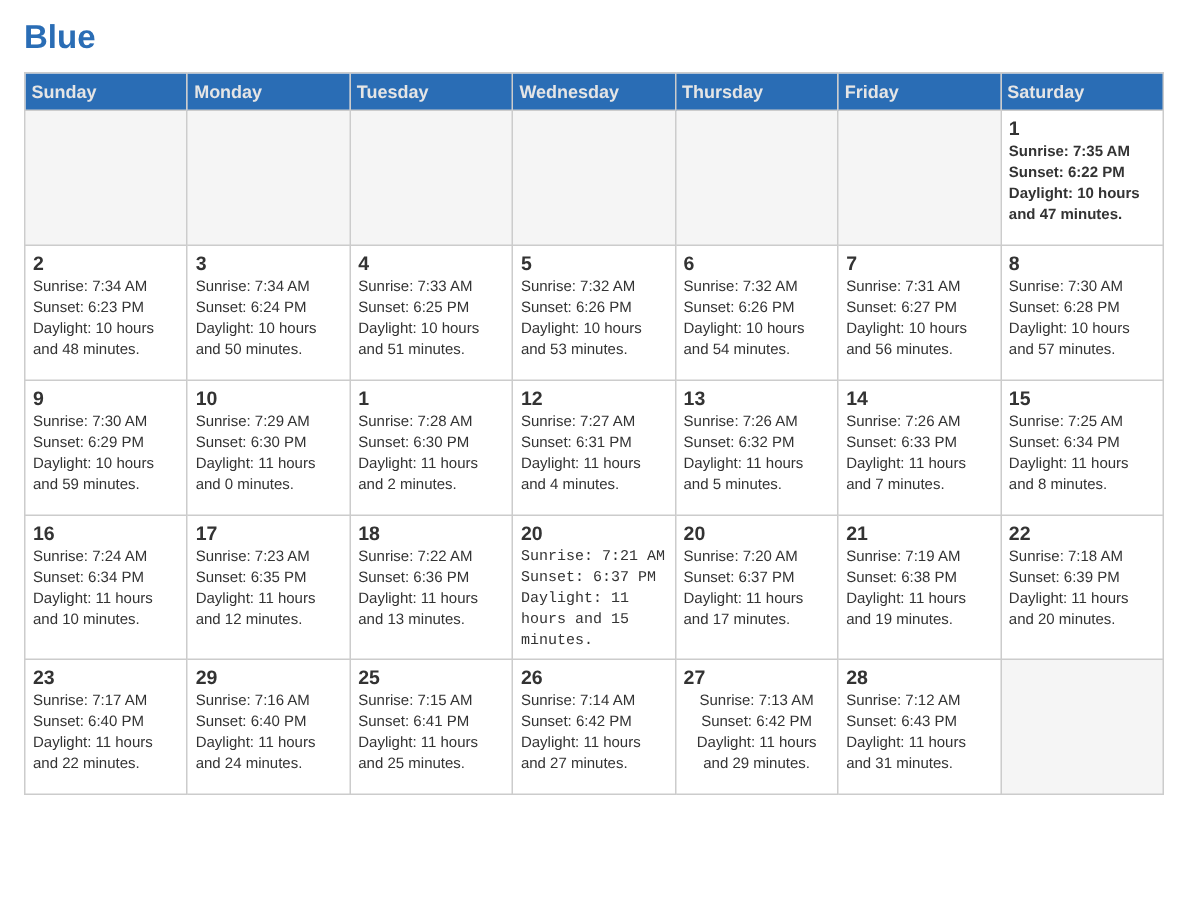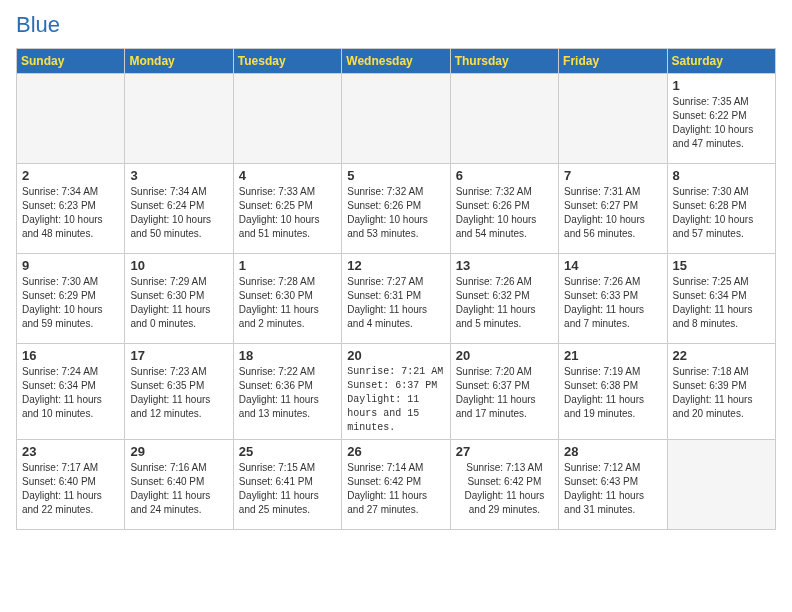--- a/index.html
+++ b/index.html
@@ -37,21 +37,21 @@
       font-size: 18px;
       color: #555;
     }
     table {
       width: 100%;
       border-collapse: collapse;
       table-layout: fixed;
     }
     th {
       background-color: #2a6db5;
-      color: #fde047;
+      color: #e5e5e5;
       font-size: 12px;
       padding: 5px 4px;
       text-align: left;
       border: 1px solid #ccc;
     }
     td {
       border: 1px solid #ccc;
       vertical-align: top;
       padding: 4px 5px;
       height: 90px;
@@ -75,21 +75,21 @@
     }
     tr.week-row td {
       height: 90px;
     }
   </style>
 </head>
 <body>
 
 <div class="header-area">
   <div class="logo">
-    <span style="font-size:22px;font-weight:normal;color:#2a6db5;margin-top:-4px;">Blue</span>
+    <span style="font-size:22px;font-weight:bold;color:#2a6db5;margin-top:-4px;">Blue</span>
   </div>
   <div class="title-area">
     <div class="month-title"></div>
     <div class="location-title"></div>
   </div>
 </div>
 
 <table>
   <thead>
     <tr>
@@ -105,21 +105,21 @@
   <tbody id="calendar-body">
   <tr class="week-row">
         <td class="empty"></td>
         <td class="empty"></td>
         <td class="empty"></td>
         <td class="empty"></td>
         <td class="empty"></td>
         <td class="empty"></td>
         <td>
           <span class="day-number">1</span>
-          <div class="day-info" style="white-space: pre-line;">Sunrise: 7:35 AM
+          <div class="day-info" style="white-space: pre-line; font-weight: bold;">Sunrise: 7:35 AM
 Sunset: 6:22 PM
 Daylight: 10 hours and 47 minutes.</div>
         </td>
       </tr>
       <tr class="week-row">
         <td>
           <span class="day-number">2</span>
           <div class="day-info" style="white-space: pre-line;">Sunrise: 7:34 AM
 Sunset: 6:23 PM
 Daylight: 10 hours and 48 minutes.</div>

